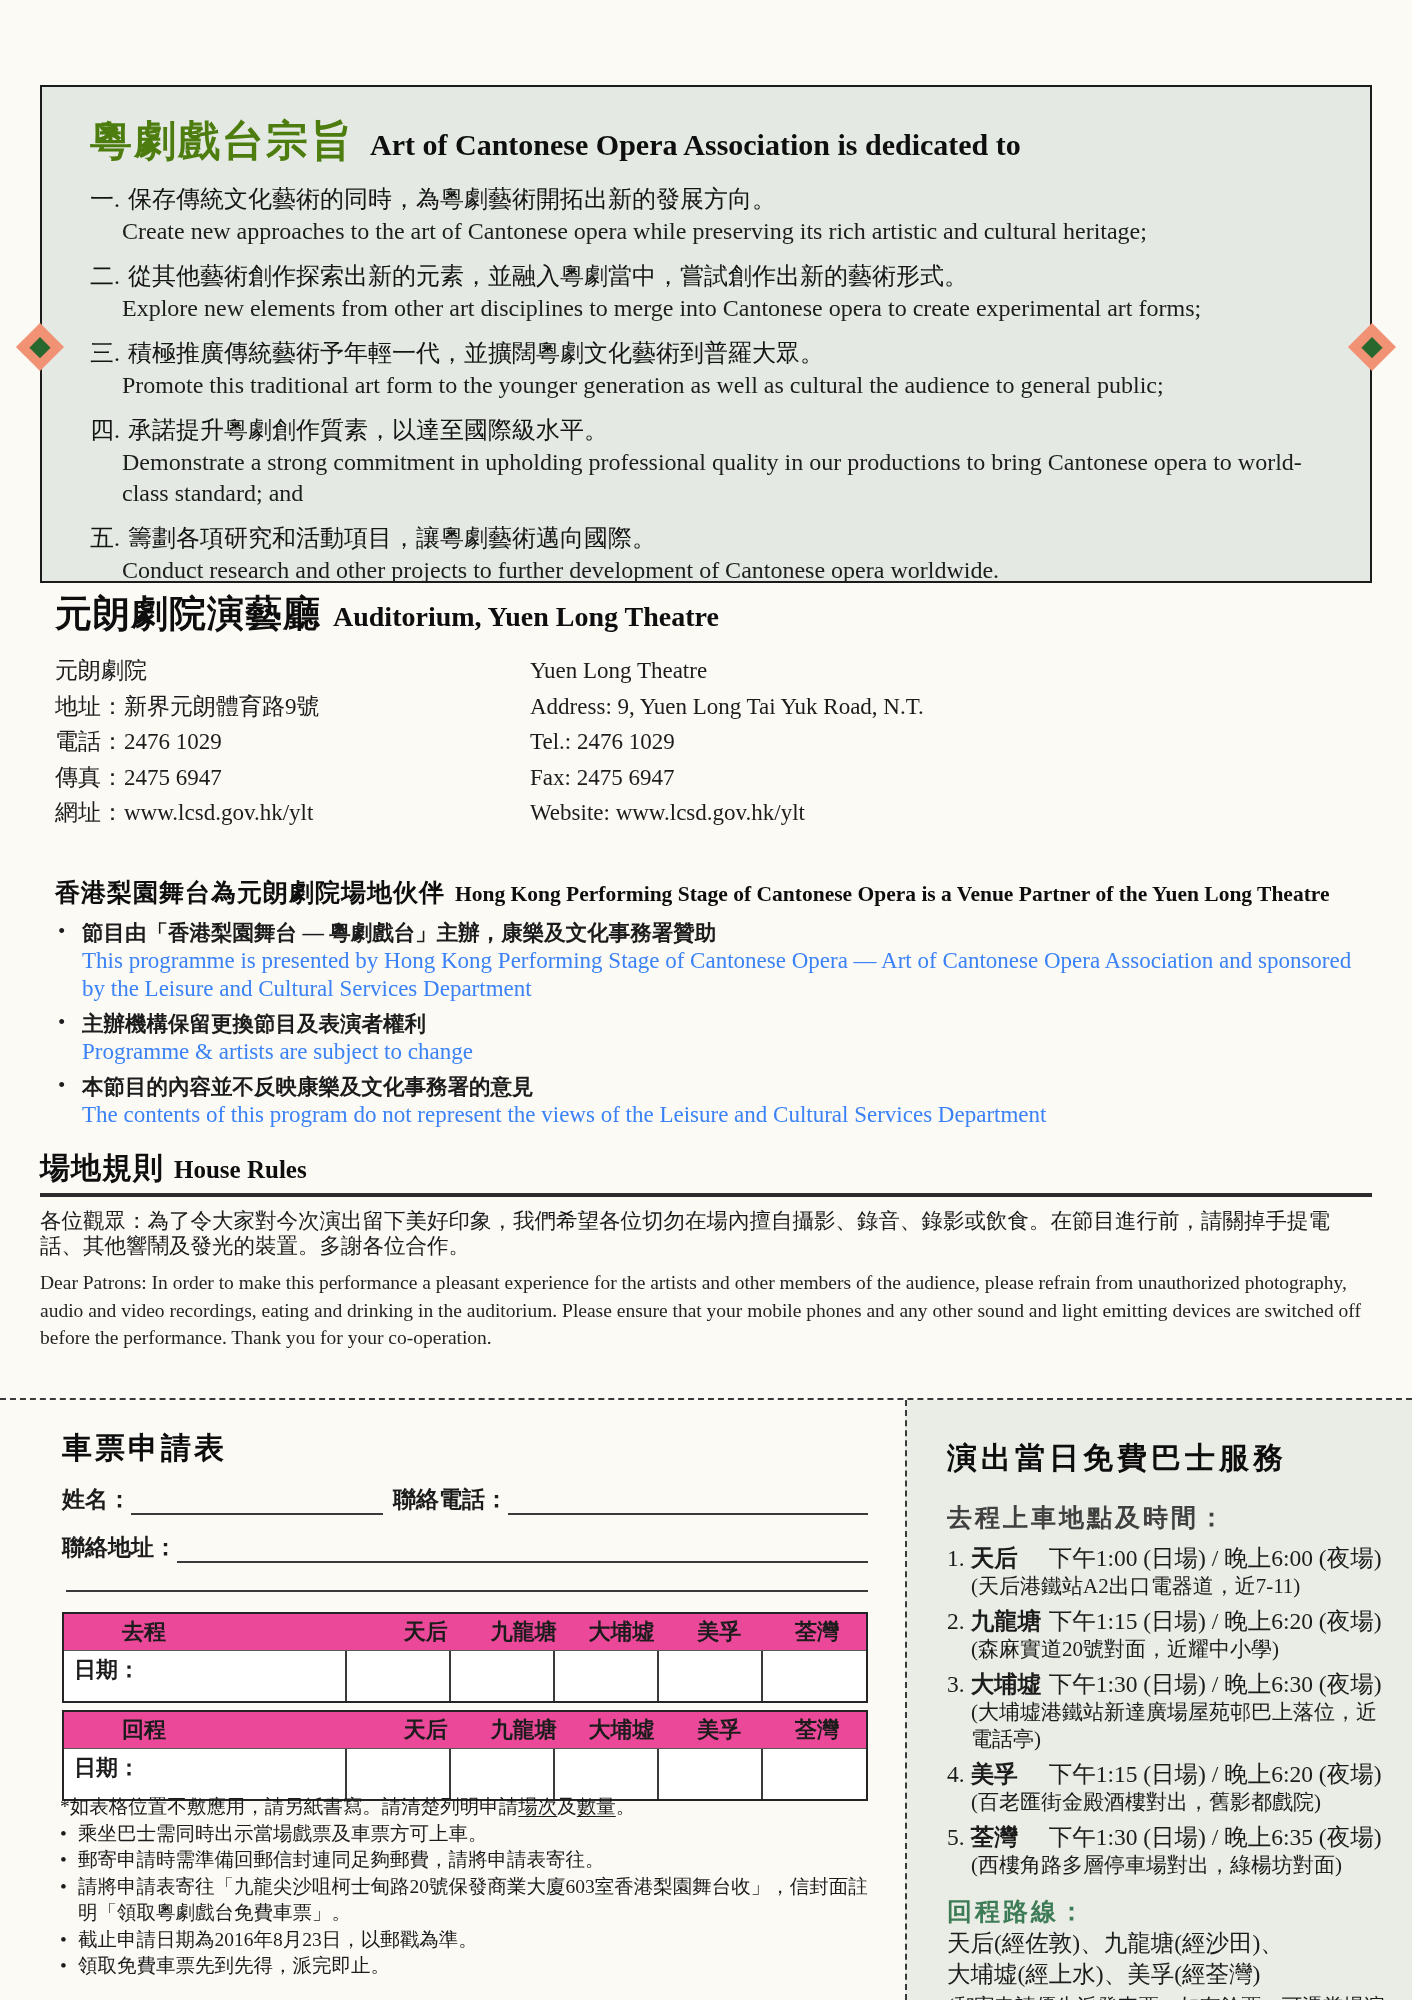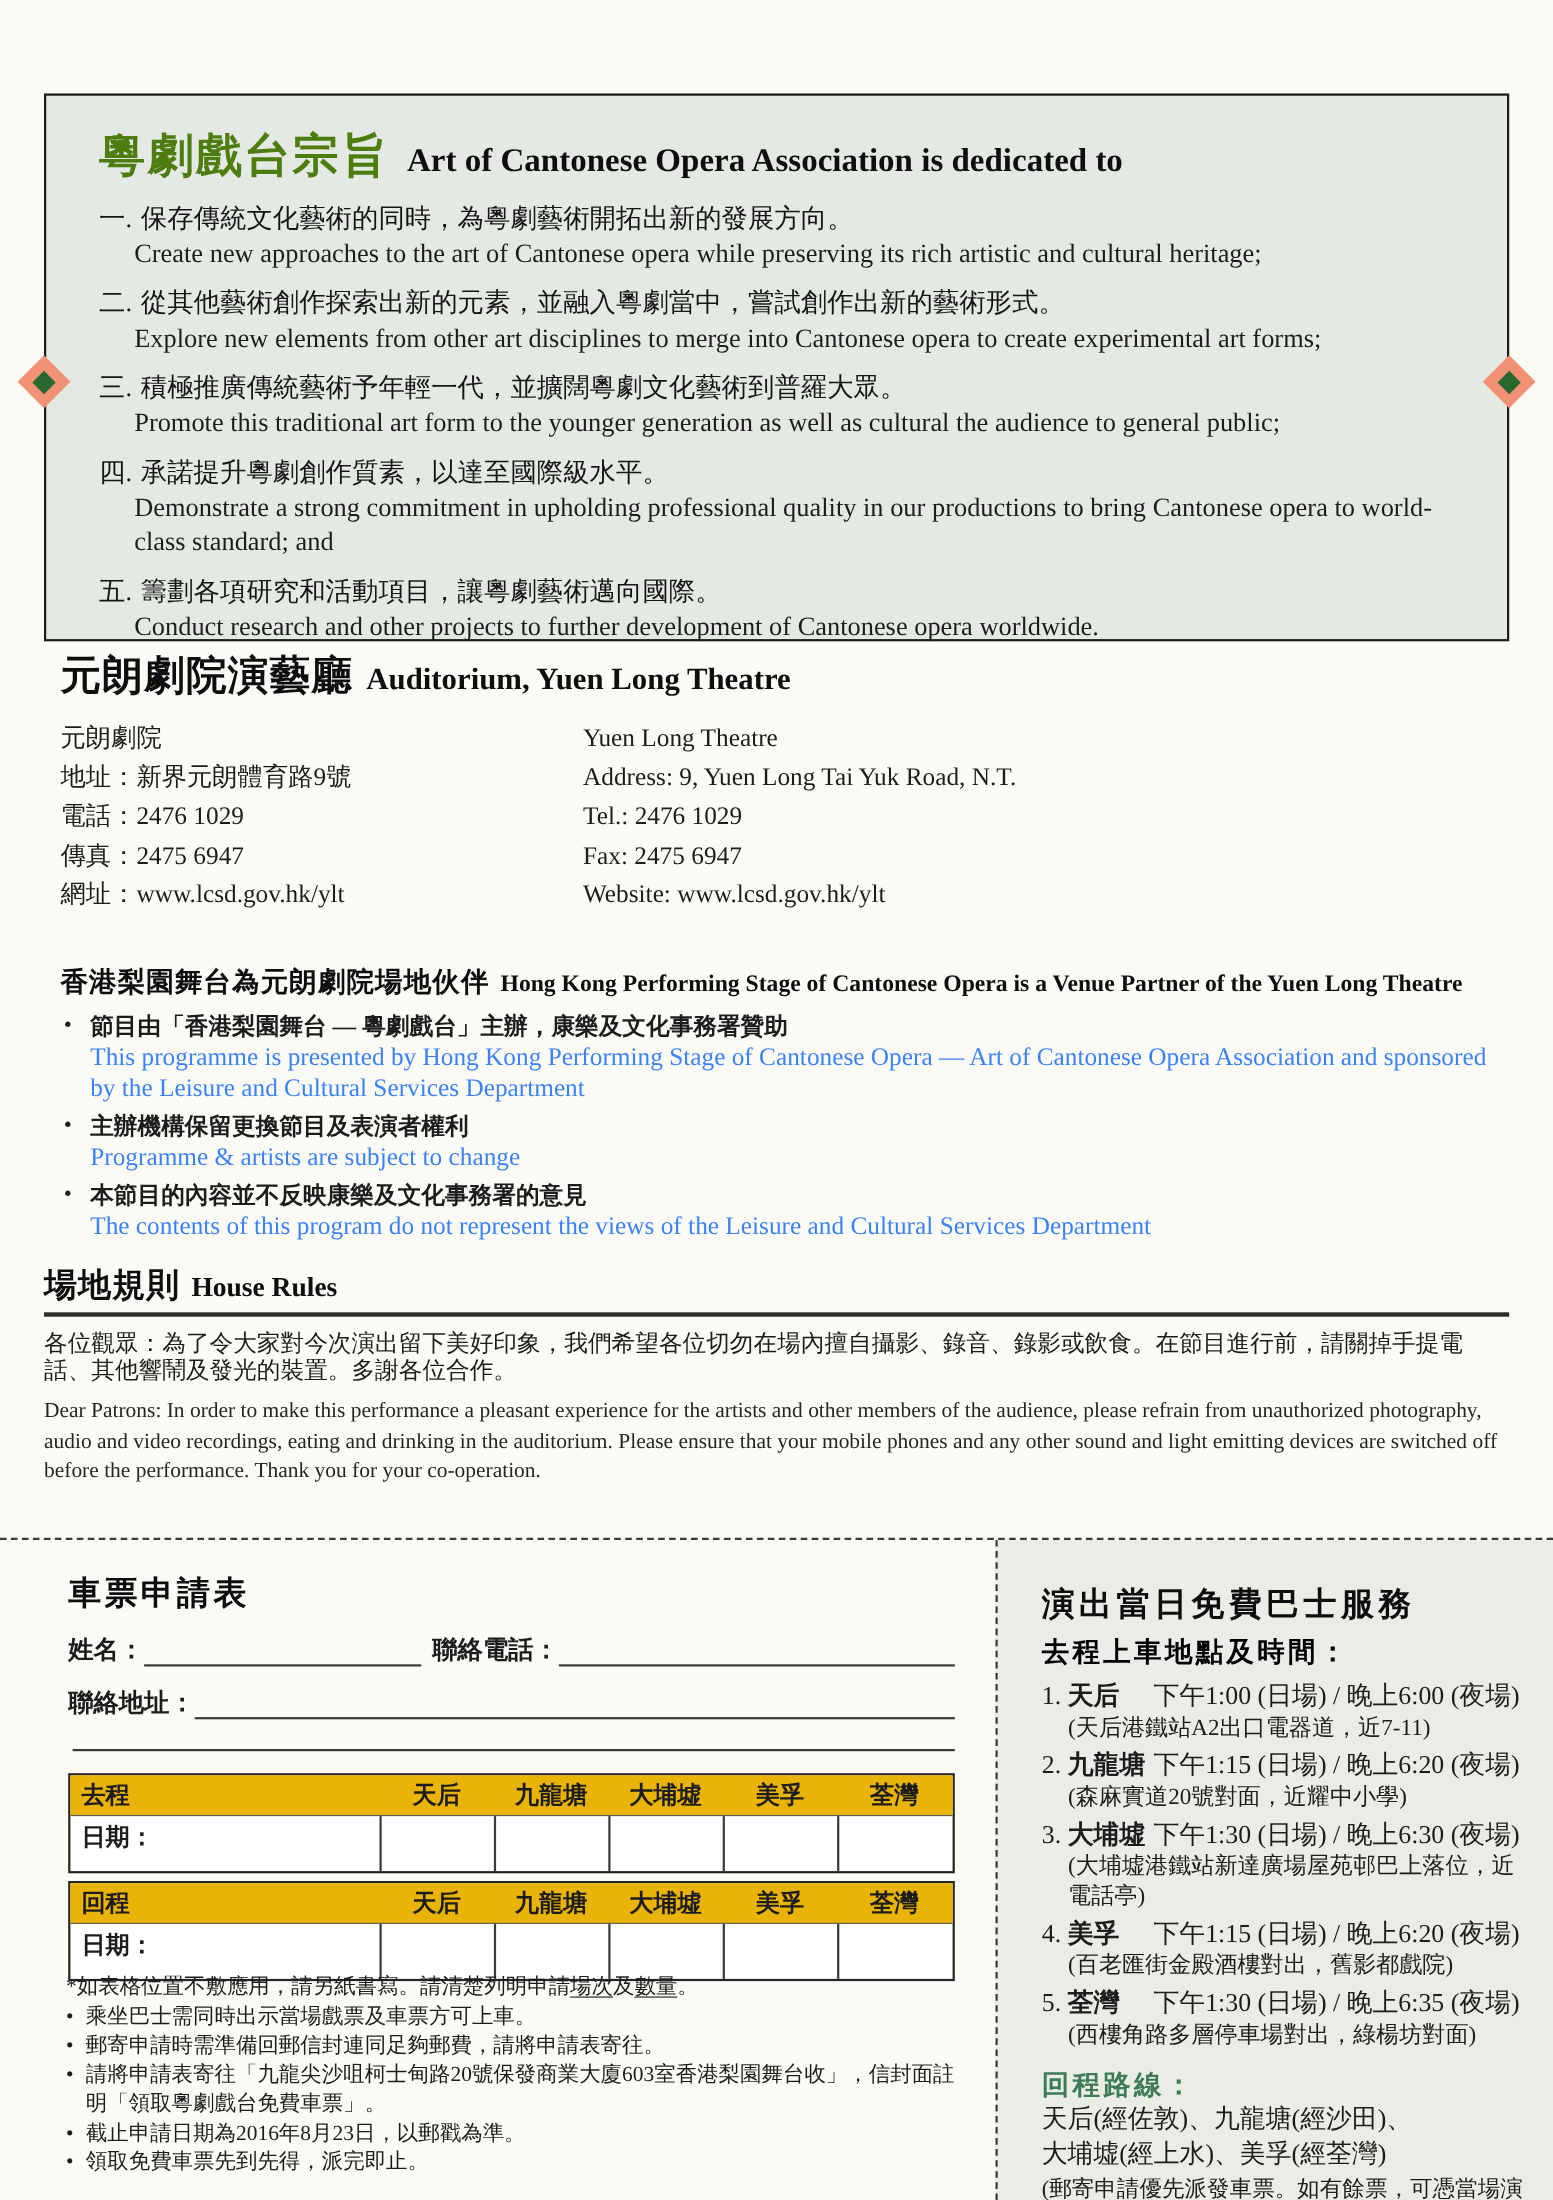--- a/index.html
+++ b/index.html
@@ -54,21 +54,21 @@
   .rules-zh{font-size:21.5px;line-height:25px;margin-top:12px;}
   .rules-en{font-size:19.5px;line-height:27.5px;margin-top:10px;color:#242424;}
 
   
   .dash-sep{position:absolute;left:0;top:1398px;width:1412px;height:0;
     border-top:2px dashed #3a3a3a;}
   .bus-box{position:absolute;left:905px;top:1400px;width:507px;height:600px;
     background:#e9ede5;border-left:2px dashed #3a3a3a;box-sizing:border-box;
     padding:38px 26px 0 40px;}
   .bus-title{font-size:30px;font-weight:bold;letter-spacing:4px;color:#0d0d0d;}
-  .bus-sub{font-size:25px;font-weight:bold;letter-spacing:3px;color:#000000;margin-top:6px;}
+  .bus-sub{font-size:25px;font-weight:bold;letter-spacing:3px;color:#404040;margin-top:22px;}
   .stop-list{margin-top:10px;}
   .stop{margin-top:7px;}
   .stop-l1{font-size:23.5px;line-height:29px;}
   .stop-l1 .num{margin-right:6px;}
   .stop-l1 .name{font-weight:bold;display:inline-block;min-width:78px;}
   .stop-l2{font-size:21px;line-height:27px;padding-left:24px;}
   .bus-return-head{font-size:25px;font-weight:bold;letter-spacing:3px;color:#3d7b56;margin-top:16px;}
   .bus-return-line{font-size:23.5px;line-height:31px;}
   .bus-return-note{font-size:20.5px;line-height:28px;margin-top:2px;}
 
@@ -83,22 +83,22 @@
   .row-name .line2{flex:1;}
   .row-addr{left:62px;top:1532px;width:806px;}
   .row-addr .line1{flex:1;}
   .addr-line2{position:absolute;left:66px;top:1566px;width:802px;height:24px;
     border-bottom:2px solid #3a3a3a;}
 
   .bus-table{position:absolute;left:62px;width:806px;border:2px solid #242424;
     box-sizing:border-box;background:#fff;}
   .t1{top:1612px;}
   .t2{top:1710px;}
-  .bt-head{display:flex;background:#eab308;height:36px;align-items:center;
-    border-bottom:1px solid #5a5a56;}
+  .bt-head{display:flex;background:#ec4899;height:36px;align-items:center;
+    border-bottom:1px solid #5a5a56;padding-left:48px;}
   .bt-head .rowlbl{width:281px;padding-left:10px;font-size:22px;font-weight:bold;box-sizing:border-box;}
   .bt-head .col{width:104px;text-align:center;font-size:22px;font-weight:bold;}
   .bt-row{display:flex;height:50px;}
   .bt-row .datelbl{width:281px;padding:4px 0 0 10px;font-size:22px;font-weight:bold;box-sizing:border-box;}
   .bt-row .cell{width:104px;border-left:2px solid #3a3a3a;box-sizing:border-box;}
 
   .form-notes{position:absolute;left:60px;top:1794px;width:824px;}
   .note-line{font-size:19.5px;line-height:26.5px;}
   .note-line u{text-underline-offset:3px;}
   .note-bullet{position:relative;padding-left:18px;font-size:19.5px;line-height:26.5px;}

